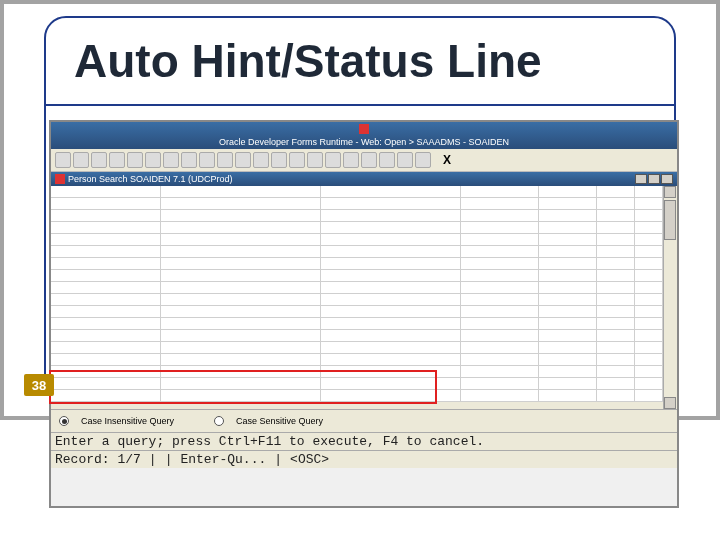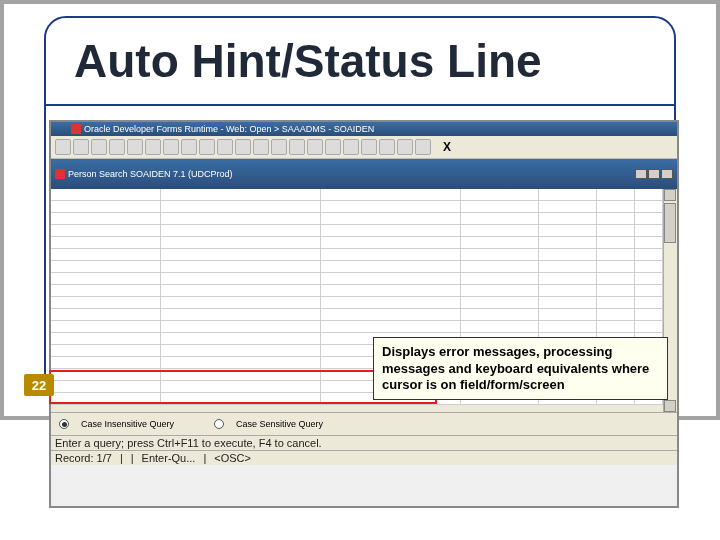--- a/index.html
+++ b/index.html
@@ -20,39 +20,39 @@
   .title-underline {
     position: absolute; left: 42px; right: 42px; top: 100px;
     border-top: 2px solid #1e3a8a;
   }
   .screenshot {
     position: absolute; left: 45px; top: 116px; width: 630px; height: 388px;
     background: #f0f0f0; border: 2px solid #888;
   }
   .win-title {
     background: linear-gradient(#3a6ea5,#2a4d7a); color: #fff; font-size: 9px;
-    padding: 2px 20px; display: flex; align-items: center; gap: 3px;
+    padding: 2px 20px; display: flex; align-items: center; gap: 3px; flex-direction: column;
   }
   .win-title .logo { width: 10px; height: 10px; background: #d33; }
   .menubar {
     background: #ece9d8; font-size: 9px; padding: 2px 4px; display: flex; gap: 8px;
     border-bottom: 1px solid #bbb;
   }
   .toolbar {
     background: #ece9d8; padding: 3px 4px; display: flex; gap: 2px;
     border-bottom: 1px solid #bbb; align-items: center; flex-wrap: nowrap;
   }
   .tbtn {
     width: 16px; height: 16px; background: #dcdcdc; border: 1px solid #aaa;
     border-radius: 2px; display: inline-block;
   }
   .tbar-x { margin-left: 10px; font-weight: bold; font-size: 12px; }
   .subwin-title {
     background: linear-gradient(#3a6ea5,#2a4d7a); color: #fff; font-size: 9px;
-    padding: 10px 4px; display: flex; align-items: center; gap: 3px;
+    padding: 2px 4px; display: flex; align-items: center; gap: 3px;
   }
   .subwin-title .logo { width: 10px; height: 10px; background: #d33; }
   .subwin-ctrls { margin-left: auto; display: flex; gap: 1px; }
   .subwin-ctrls span { width: 12px; height: 10px; background: #d4d0c8; border: 1px solid #555; display:inline-block; }
   .cols {
     display: flex; background: #ece9d8; font-size: 8px; font-weight: bold;
     border-bottom: 1px solid #aaa; padding: 4px 0;
   }
   .cols div { text-align: center; }
   .col-id { width: 110px; }
@@ -77,22 +77,22 @@
   .vscroll .arrow { width: 12px; height: 12px; background: #d4d0c8; border:1px solid #888; position:absolute; left:0; }
   .vscroll .thumb { width: 12px; height: 40px; background: #d4d0c8; border:1px solid #888; position:absolute; left:0; top:14px; }
   .radios {
     background: #ece9d8; font-size: 9px; padding: 6px 8px; display: flex; gap: 40px;
     border-top: 1px solid #aaa;
   }
   .radios label { display: flex; gap: 12px; align-items: center; }
   .radio-dot { width:10px; height:10px; border:1px solid #555; border-radius:50%; background:#fff; display:inline-block; position:relative;}
   .radio-dot.checked::after{content:""; width:5px; height:5px; background:#333; border-radius:50%; position:absolute; left:2px; top:2px;}
   .status {
-    background: #ece9d8; font-size: 11px; padding: 1px 4px; border-top: 1px solid #aaa;
-    display: flex; gap: 8px; color: #222;
+    background: #ece9d8; font-size: 13px; padding: 1px 4px; border-top: 1px solid #aaa;
+    display: flex; gap: 8px; color: #222; font-family: Liberation Mono, monospace;
   }
   .status-outline {
     position: absolute; left: 45px; bottom: 12px; width: 388px; height: 34px;
     border: 2px solid #e02020; pointer-events: none;
   }
   .callout {
     position: absolute; right: 48px; bottom: 16px; width: 295px;
     background: #fffff0; border: 1px solid #333; padding: 6px 8px;
     font-size: 13px; font-weight: bold; font-family: "Trebuchet MS","Arial Narrow",Arial,sans-serif;
     line-height: 1.25; color: #000;
@@ -338,18 +338,15 @@
       <span>|</span>
         <span>|</span>
       <span>Enter-Qu...</span>
       <span>|</span>
       <span>&lt;OSC&gt;</span>
     </div>
   </div>
 
   <div class="status-outline"></div>
 
-  <div class="callout">
-    <span>Displays error messages, processing messages and keyboard equivalents where cursor is on field/form/screen</span>
-  </div>
-
-  <div class="page-num">22</div>
+
+  <div class="page-num">38</div>
 </div>
 
 </body></html>

